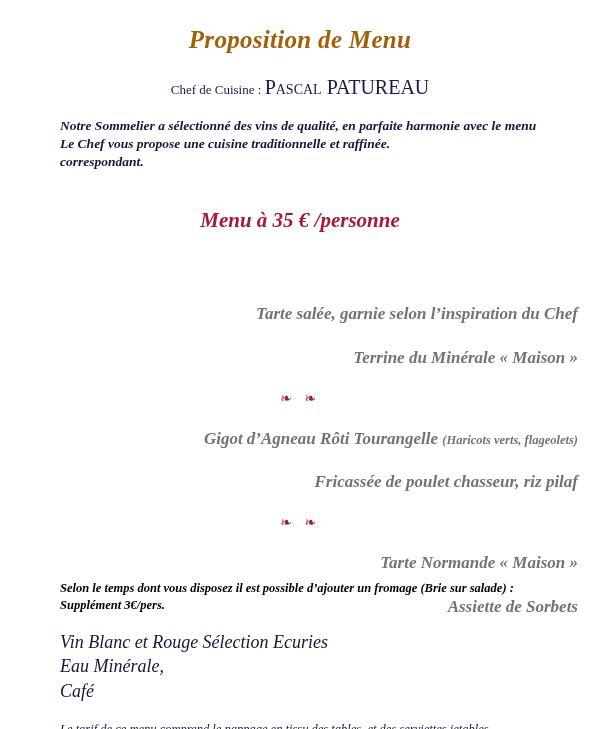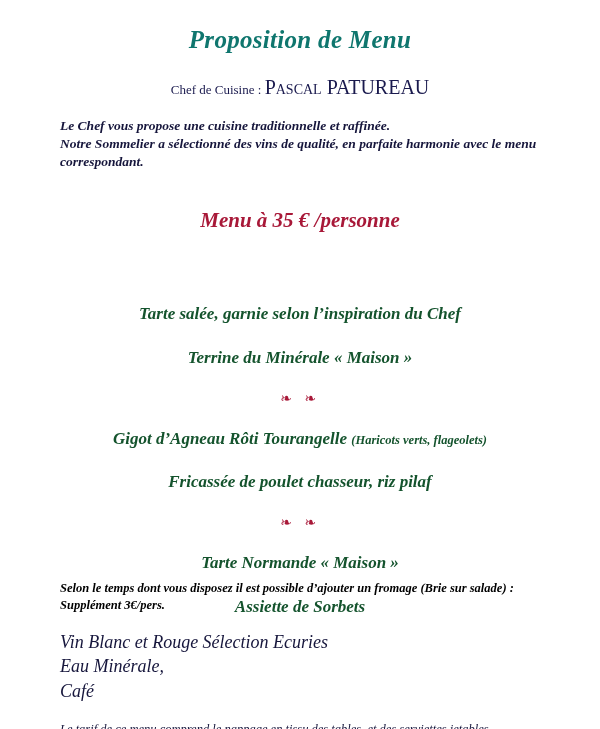--- a/index.html
+++ b/index.html
@@ -22,21 +22,21 @@
     padding: 0 22px;
   }
 
   .doc-title {
     margin-top: 26px;
     text-align: center;
     font-family: "Liberation Serif", serif;
     font-style: italic;
     font-weight: bold;
     font-size: 25px;
-    color: #0f766e;
+    color: #a16207;
     letter-spacing: 0.3px;
   }
 
   .chef-line {
     margin-top: 22px;
     text-align: center;
     font-family: "Liberation Serif", serif;
     font-size: 13px;
     color: #1a1a4e;
   }
@@ -72,23 +72,24 @@
 
   .courses {
     margin-top: 70px;
     text-align: center;
   }
   .dish {
     font-family: "Liberation Serif", serif;
     font-style: italic;
     font-weight: bold;
     font-size: 17px;
-    color: #14532d;
+    color: #737373;
     margin: 0 0 22px 0;
     line-height: 1.25;
+    text-align: right;
   }
   .dish .sub {
     font-size: 12.5px;
     font-weight: bold;
     font-style: italic;
     margin-top: 32px;
   }
   .sep {
     color: #a81838;
     font-size: 14px;
@@ -140,22 +141,22 @@
 
 <div class="page">
 
   <div class="doc-title">Proposition de Menu</div>
 
   <div class="chef-line">
     <span>Chef de Cuisine : </span><span class="chef-name">Pascal PATUREAU</span>
   </div>
 
   <div class="intro">
+    <p>Notre Sommelier a sélectionné des vins de qualité, en parfaite harmonie avec le menu</p>
     <p>Le Chef vous propose une cuisine traditionnelle et raffinée.</p>
-    <p>Notre Sommelier a sélectionné des vins de qualité, en parfaite harmonie avec le menu</p>
     <p>correspondant.</p>
   </div>
 
   <div class="price-title">Menu à 35 € /personne</div>
 
   <div class="courses">
 
     <div class="dish">
       <span>Tarte salée, garnie selon l’inspiration du Chef</span>
     </div>

